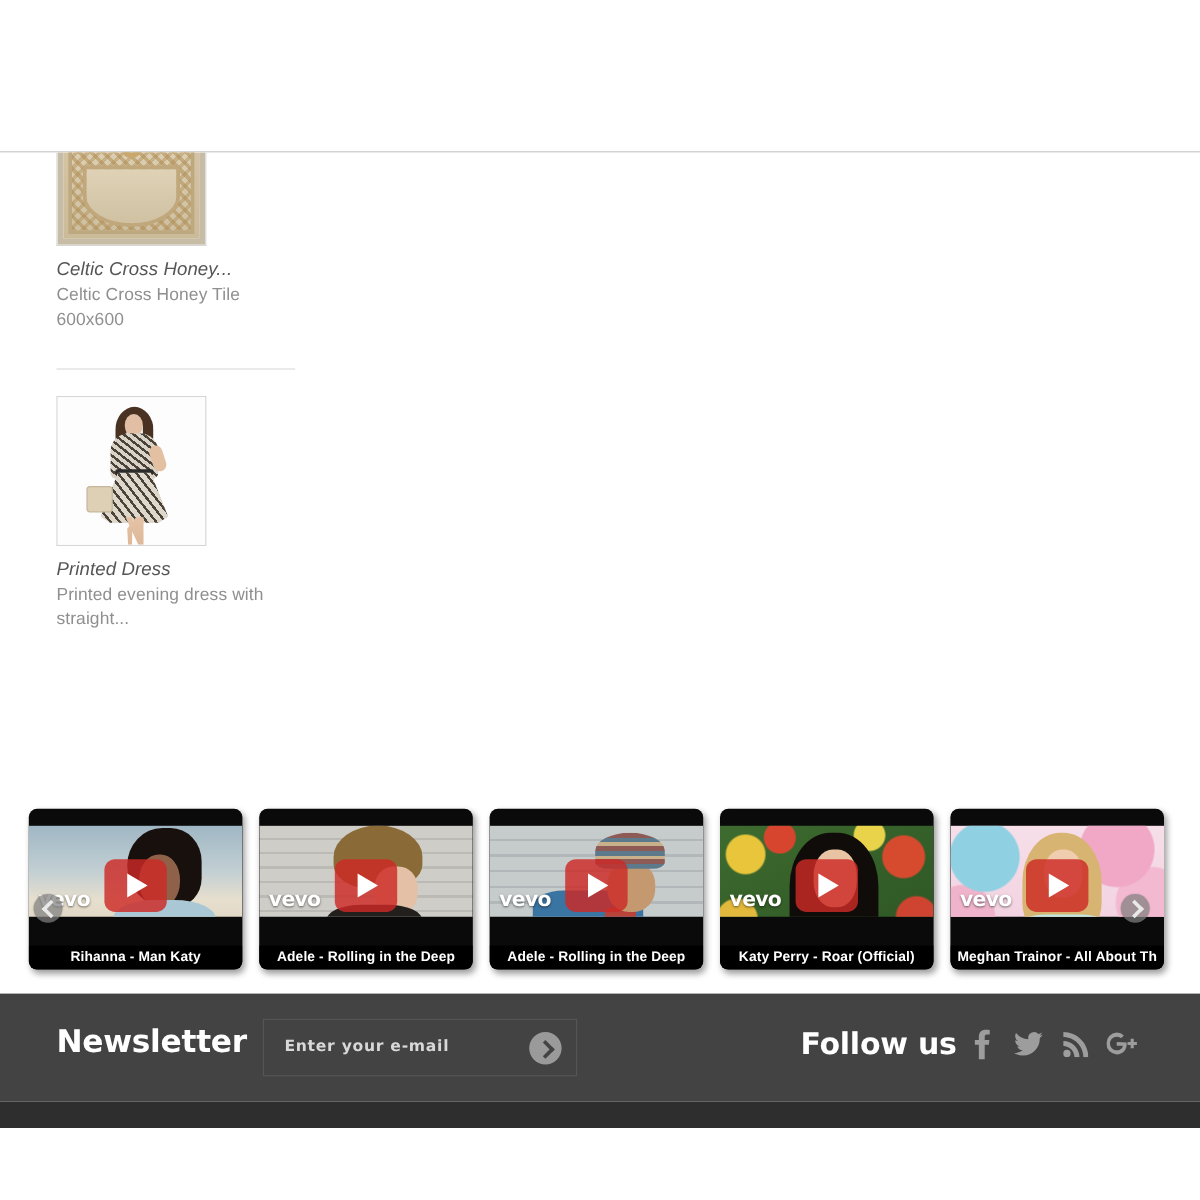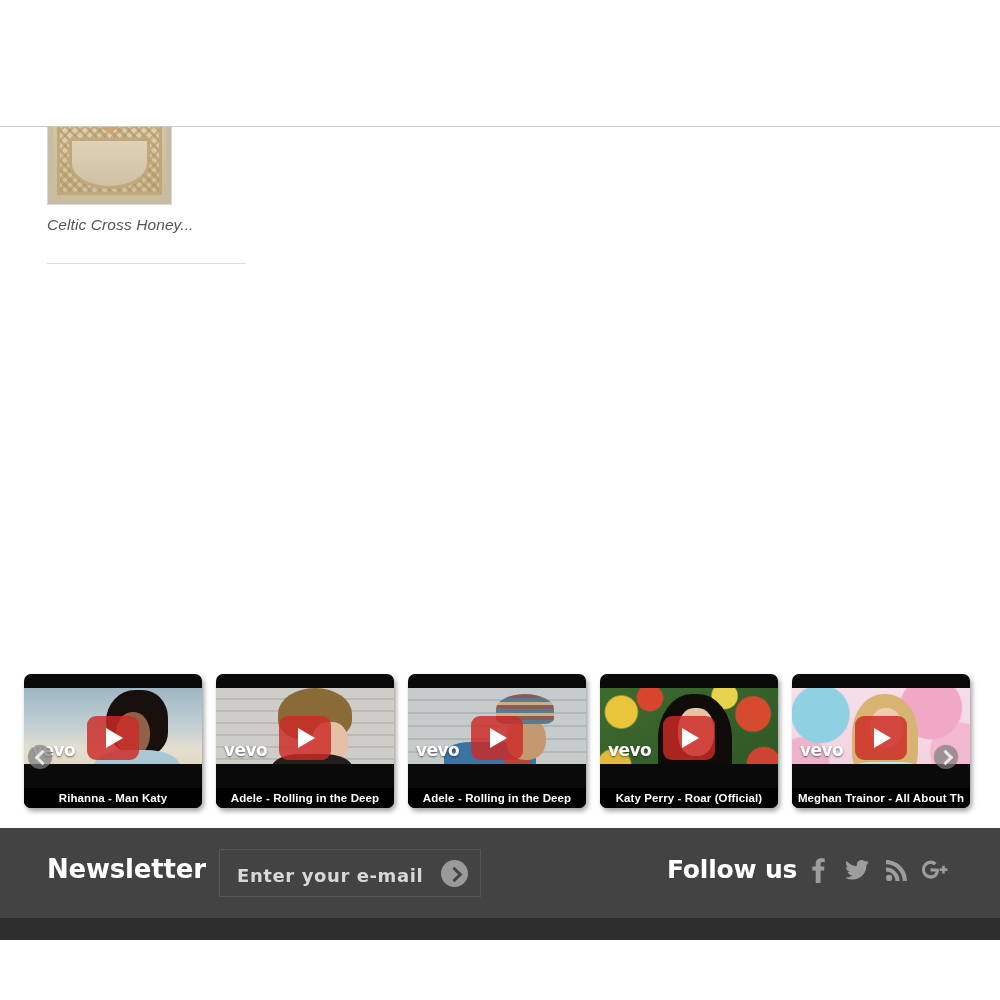--- a/index.html
+++ b/index.html
@@ -440,21 +440,21 @@
     left: 219px; top: 849px;
     width: 262px; height: 48px;
     background: #434343;
     border: 1px solid #555555;
     box-sizing: border-box;
   }
   .newsletter-input-text {
     position: absolute;
     left: 17px; top: 15px;
     color: #d8d8d8;
-    font-size: 18px;
+    font-size: 13px;
     font-weight: bold;
     letter-spacing: 0.6px;
     font-family: "DejaVu Sans", sans-serif;
   }
   .newsletter-submit {
     position: absolute;
     right: 12px; top: 10px;
     width: 27px; height: 27px;
     border-radius: 50%;
     background: #9a9a9a;
@@ -498,24 +498,41 @@
 <div class="top-blank"></div>
 <div class="page-divider"></div>
 
 <div class="product-column">
 
   <div class="product-block clipped">
     <div class="product-thumb-wrap">
       <div class="tile-art"></div>
     </div>
     <div class="product-title">Celtic Cross Honey...</div>
+    <div class="product-desc">Celtic Cross Honey Tile 600x600</div>
   </div>
 
   <div class="product-sep"></div>
 
+  <div class="product-block full">
+    <div class="product-thumb-wrap">
+      <div class="dress-art">
+        <div class="dress-hair"></div>
+        <div class="dress-head"></div>
+        <div class="dress-body"></div>
+        <div class="dress-arm"></div>
+        <div class="dress-belt"></div>
+        <div class="dress-skirt"></div>
+        <div class="dress-legs"></div>
+        <div class="dress-bag"></div>
+      </div>
+    </div>
+    <div class="product-title">Printed Dress</div>
+    <div class="product-desc">Printed evening dress with straight...</div>
+  </div>
 
 </div>
 
 <div class="video-carousel">
   <div class="carousel-track">
 
     <div class="video-card" style="left:0px">
       <div class="video-frame">
         <div class="video-still still-rihanna">
           <div class="s-hair"></div>

